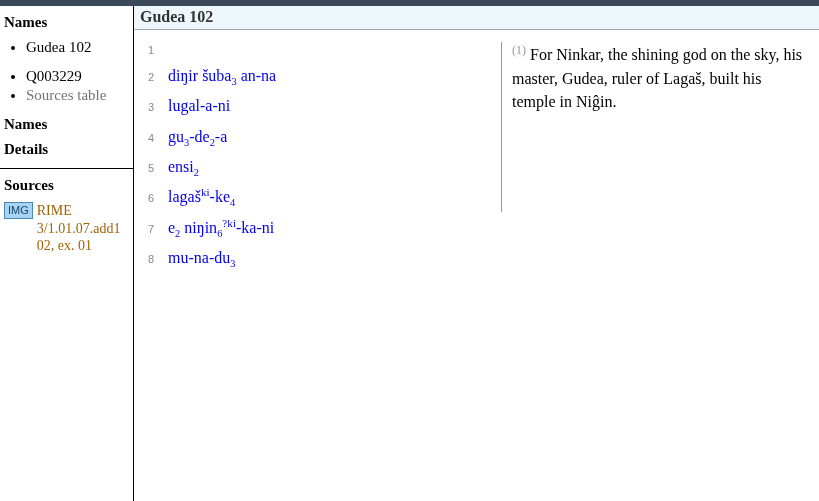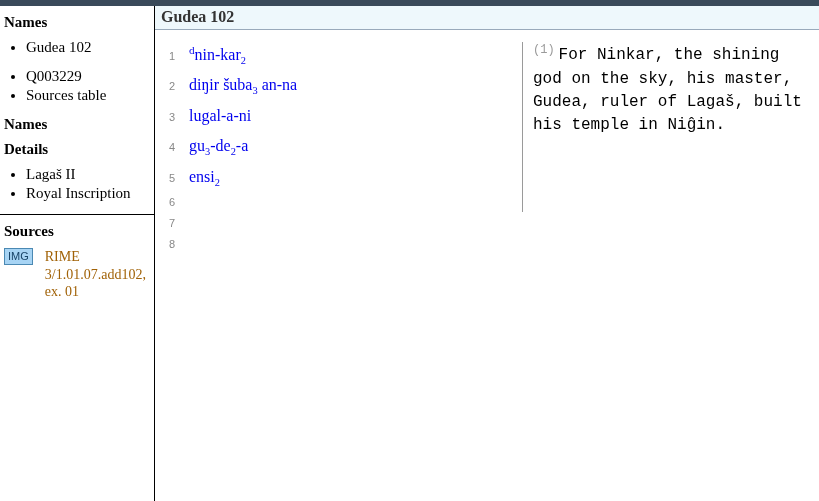--- a/index.html
+++ b/index.html
@@ -14,53 +14,52 @@
   }
   .topbar {
     height: 6px;
     background: #3a4a5a;
   }
   .layout {
     display: flex;
     height: calc(100% - 6px);
   }
   .sidebar {
-    width: 155px;
+    width: 134px;
     border-right: 1px solid #000;
     padding: 6px 6px 6px 4px;
     overflow: hidden;
     font-size: 15px;
   }
   .sidebar h4 {
     font-weight: bold;
     font-size: 15px;
     margin: 8px 0 8px 0;
   }
   .sidebar h4:first-child { margin-top: 2px; }
   .sidebar ul {
     list-style: disc;
     padding-left: 22px;
     margin: 4px 0 12px 0;
   }
   .sidebar li {
     margin: 2px 0;
     font-size: 15px;
   }
-  .link { color: #000000; cursor: pointer; }
+  .link { color: #737373; cursor: pointer; }
   .divider {
     border: 0;
     border-top: 1px solid #000;
     margin: 10px -6px 6px -4px;
   }
   .source-row {
     display: flex;
     align-items: flex-start;
     margin-top: 4px;
     font-size: 14px;
-    gap: 8px;
   }
   .img-badge {
     display: inline-block;
     background: #a7d4f4;
     border: 1px solid #4b89b3;
     color: #184468;
     font-family: Verdana, Arial, sans-serif;
     font-size: 11px;
     padding: 1px 3px;
     margin-right: 4px;
@@ -120,21 +119,20 @@
     border-left: 1px solid #9a9a9a;
     height: 170px;
     margin: 2px 2px 0 0;
     align-self: flex-start;
   }
   .translation {
     flex: 1;
     padding: 2px 10px 13px 8px;
     font-size: 16px;
     line-height: 1.45;
-    font-family: Liberation Mono, monospace;
   }
   .tnum {
     color: #9a9a9a;
     font-size: 0.75em;
     vertical-align: super;
     margin-right: 4px;
   }
 </style>
 </head>
 <body>
@@ -149,67 +147,65 @@
     </ul>
 
     <ul>
       <li>Q003229</li>
       <li><span class="link">Sources table</span></li>
     </ul>
 
     <h4>Names</h4>
 
     <h4>Details</h4>
-    <ul>
-      <li>Lagaš II</li>
-      <li>Royal Inscription</li>
-    </ul>
 
     <hr class="divider">
 
     <h4>Sources</h4>
     <div class="source-row">
       <span class="img-badge">IMG</span>
       <span class="source-link">RIME 3/1.01.07.add102, ex. 01</span>
     </div>
   </div>
 
   <div class="main">
     <div class="doc-title-bar">Gudea 102</div>
     <div class="content">
 
       <div class="translit" id="translit">
           <div class="translit-row">
             <span class="ln">1</span>
-            <span class="tok"><sup>d</sup>nin-kar<sub>2</sub></span>
           </div>
           <div class="translit-row">
             <span class="ln">2</span>
             <span class="tok">diŋir šuba<sub>3</sub> an-na</span>
           </div>
           <div class="translit-row">
             <span class="ln">3</span>
             <span class="tok">lugal-a-ni</span>
           </div>
           <div class="translit-row">
             <span class="ln">4</span>
             <span class="tok">gu<sub>3</sub>-de<sub>2</sub>-a</span>
           </div>
           <div class="translit-row">
             <span class="ln">5</span>
             <span class="tok">ensi<sub>2</sub></span>
           </div>
           <div class="translit-row">
             <span class="ln">6</span>
+            <span class="tok">lagaš<sup>ki</sup>-ke<sub>4</sub></span>
           </div>
           <div class="translit-row">
             <span class="ln">7</span>
+            <span class="tok">e<sub>2</sub> niŋin<sub>6</sub><sup>?ki</sup>-ka-ni</span>
           </div>
           <div class="translit-row">
             <span class="ln">8</span>
+            <span class="tok">mu-na-du<sub>3</sub></span>
           </div>
         </div>
 
       <div class="sep"></div>
 
       <div class="translation">
         <span class="tnum">(1)</span><span>For Ninkar, the shining god on the sky, his master, Gudea, ruler of Lagaš, built his temple in Niĝin.</span>
       </div>
 
     </div>

